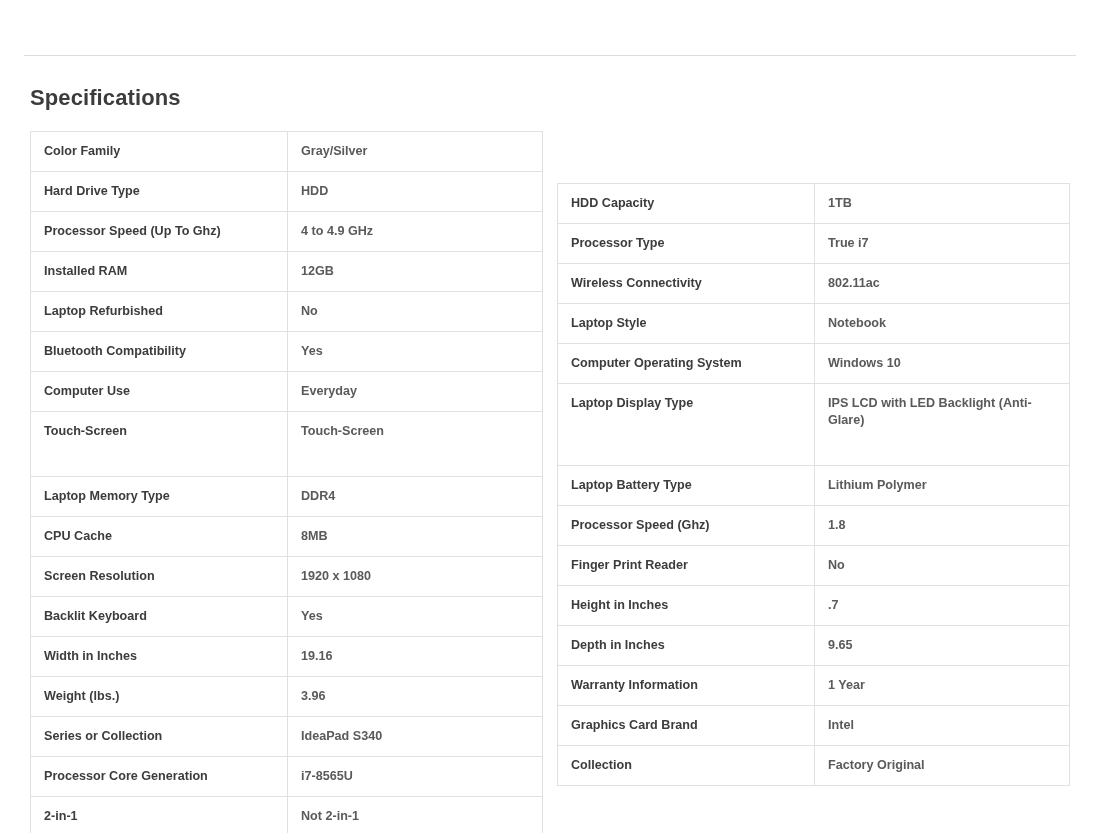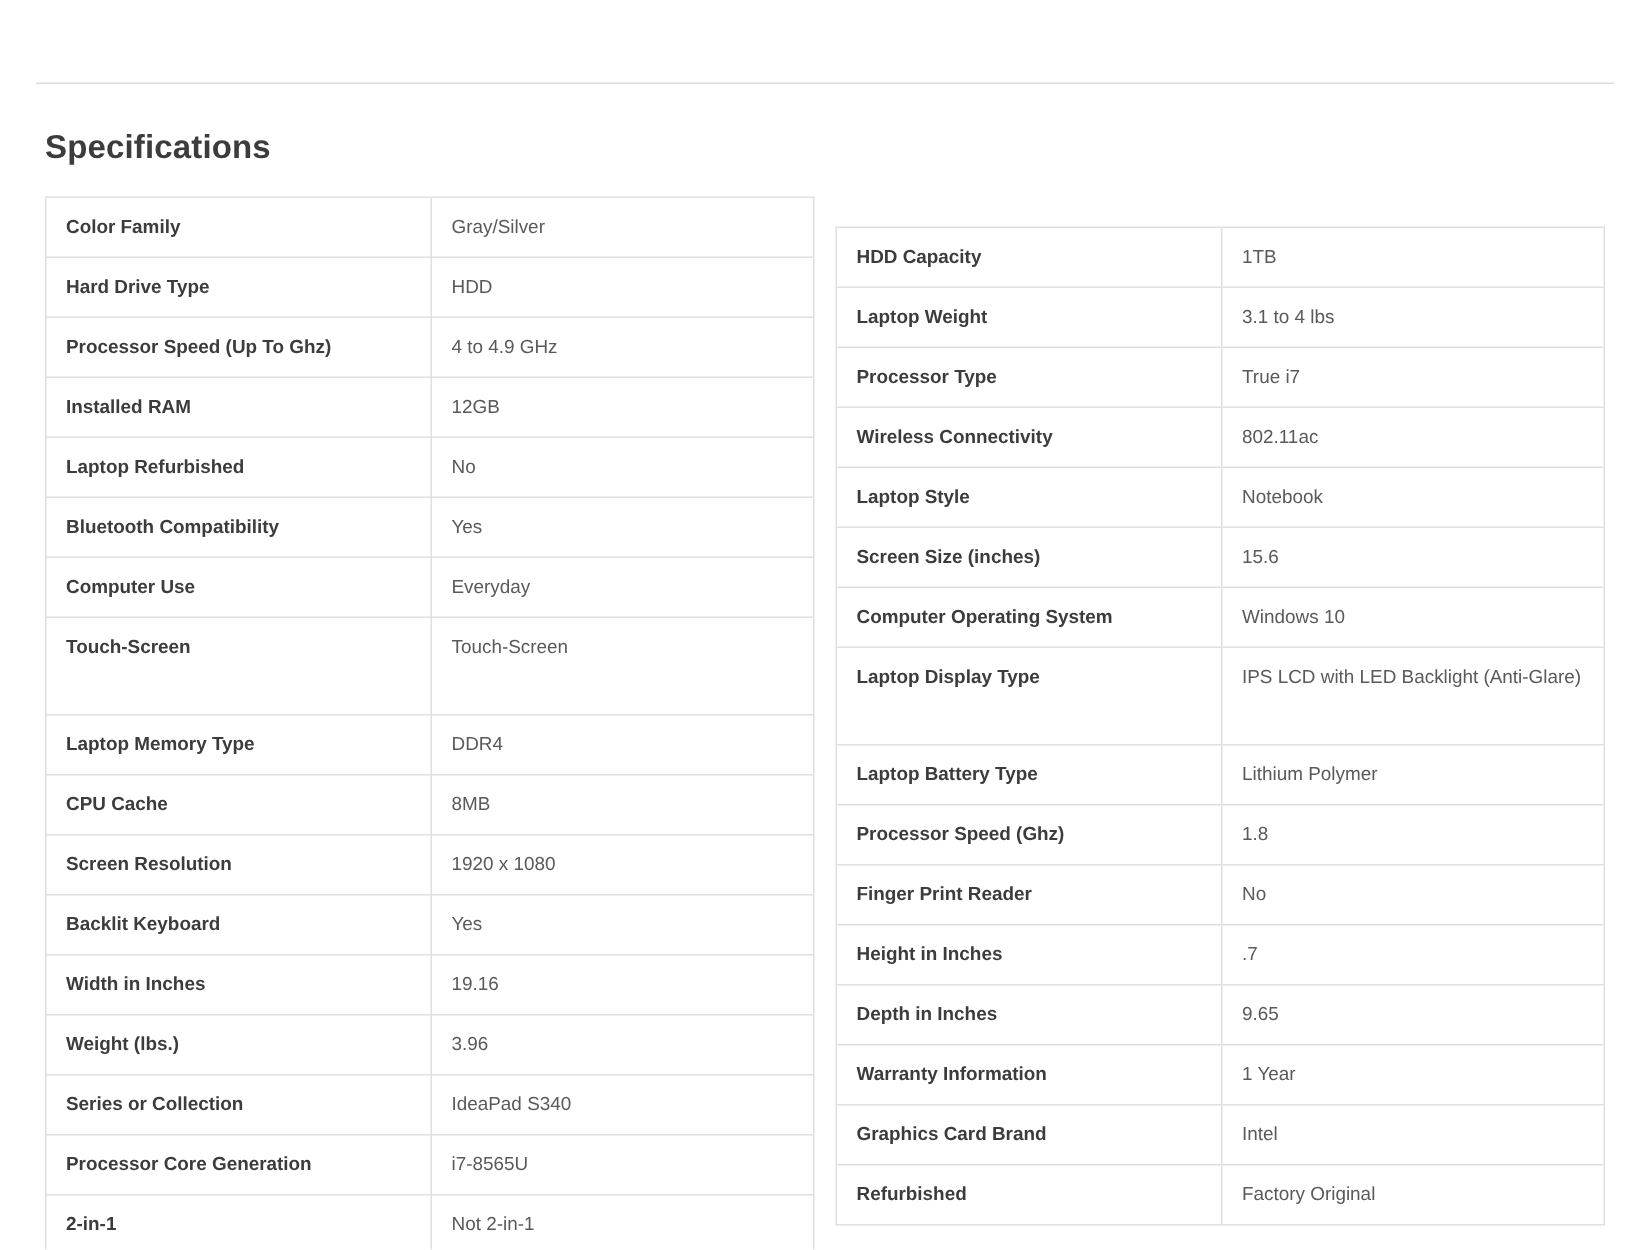--- a/index.html
+++ b/index.html
@@ -71,21 +71,21 @@
     line-height: 17px;
     height: 17px;
   }
   .spec-table td.k {
     color: #3c3c3c;
     font-weight: bold;
     border-right: 1px solid #e0e0e0;
   }
   .spec-table td.v {
     color: #5a5a5a;
-    font-weight: normal;
+    font-weight: bold;
   }
   .spec-table tr.tall td {
     padding-top: 11px;
     padding-bottom: 36px;
   }
 </style>
 </head>
 <body>
 
 <div class="page">
@@ -177,38 +177,30 @@
       <colgroup>
           <col class="k">
           <col class="v">
         </colgroup>
       <tbody>
           <tr>
             <td class="k">HDD Capacity</td>
             <td class="v">1TB</td>
           </tr>
           <tr>
-            <td class="k">Laptop Weight</td>
-            <td class="v">3.1 to 4 lbs</td>
-          </tr>
-          <tr>
             <td class="k">Processor Type</td>
             <td class="v">True i7</td>
           </tr>
           <tr>
             <td class="k">Wireless Connectivity</td>
             <td class="v">802.11ac</td>
           </tr>
           <tr>
             <td class="k">Laptop Style</td>
             <td class="v">Notebook</td>
-          </tr>
-          <tr>
-            <td class="k">Screen Size (inches)</td>
-            <td class="v">15.6</td>
           </tr>
           <tr>
             <td class="k">Computer Operating System</td>
             <td class="v">Windows 10</td>
           </tr>
           <tr class="tall">
             <td class="k">Laptop Display Type</td>
             <td class="v">IPS LCD with LED Backlight (Anti-Glare)</td>
           </tr>
           <tr>
@@ -233,20 +225,20 @@
           </tr>
           <tr>
             <td class="k">Warranty Information</td>
             <td class="v">1 Year</td>
           </tr>
           <tr>
             <td class="k">Graphics Card Brand</td>
             <td class="v">Intel</td>
           </tr>
           <tr>
-            <td class="k">Refurbished</td>
+            <td class="k">Collection</td>
             <td class="v">Factory Original</td>
           </tr>
         </tbody>
     </table>
 
   </div>
 </div>
 
 </body></html>

